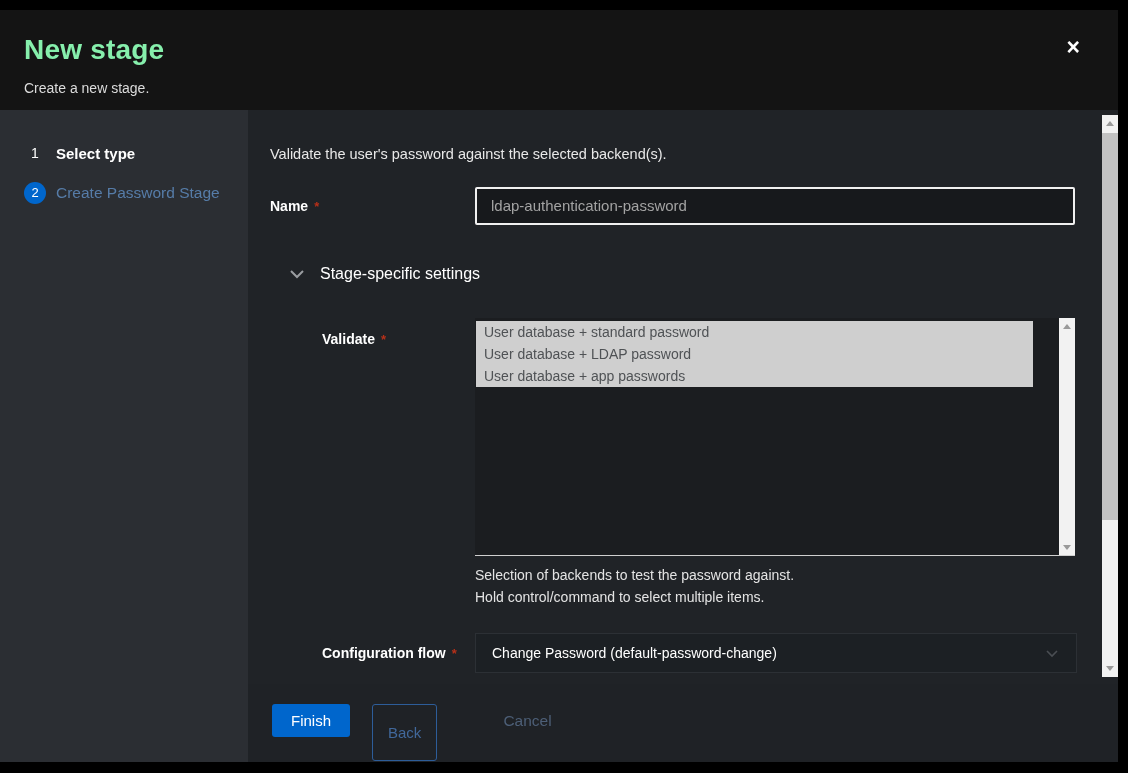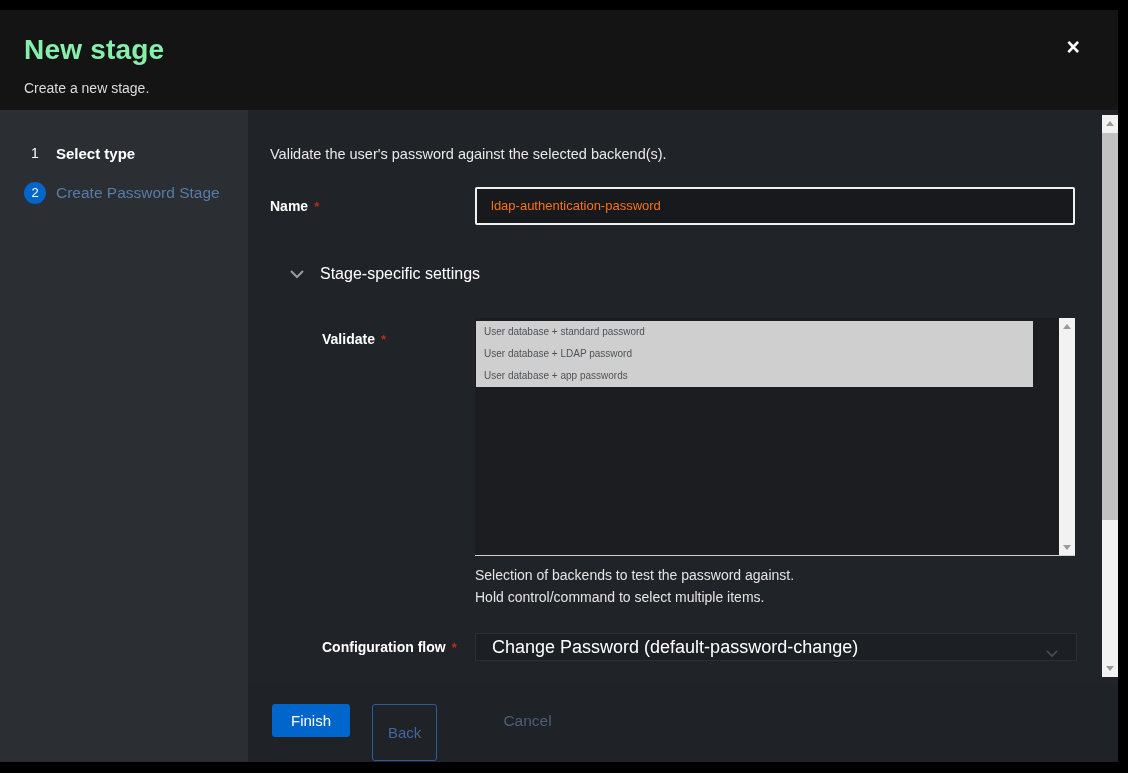--- a/index.html
+++ b/index.html
@@ -32,50 +32,50 @@
 
   .intro { padding:36px 0 0 22px; font-size:14.5px; color:#e8e8e8; }
 
   .form-row { display:flex; margin-left:22px; }
   .label-col { width:205px; flex:none; }
   .form-label { font-weight:700; font-size:14px; color:#fff; }
   .req { color:#b83019; margin-left:6px; font-size:13px; font-weight:700; }
 
   .name-row { margin-top:24px; align-items:center; height:39px; }
   .text-input { width:600px; height:38px; background:#17191c; border:2px solid #f0f0f0; border-radius:2px;
-                display:flex; align-items:center; padding-left:14px; font-size:13px; color:#f97316; cursor:text; }
+                display:flex; align-items:center; padding-left:14px; font-size:15px; color:#a3a3a3; cursor:text; }
 
   .section-header { margin:40px 0 0 42px; display:flex; align-items:center; cursor:pointer; }
   .section-chevron { width:14px; height:9px; margin-right:16px; }
   .section-title { color:#fff; font-size:16px; }
 
   .backends-row { margin-top:35px; }
   .backends-row .label-col { padding:12px 0 0 52px; }
   .multi-select { position:relative; width:600px; height:238px; background:#1b1d20;
                   border-bottom:1px solid #cfcfcf; cursor:pointer; }
   .ms-options { padding-top:3px; }
   .ms-option { width:557px; height:22px; line-height:22px; margin-left:1px; background:#cfcfcf;
-               color:#4f5255; font-size:10px; padding-left:8px; overflow:hidden; white-space:nowrap; }
+               color:#4f5255; font-size:14px; padding-left:8px; overflow:hidden; white-space:nowrap; }
   .ms-scrollbar { position:absolute; top:0; right:0; width:16px; height:100%; background:#f2f2f2; }
   .ms-up, .ms-down { position:absolute; left:0; width:16px; height:16px; display:flex;
                      align-items:center; justify-content:center; cursor:pointer; }
   .ms-up { top:0; } .ms-down { bottom:0; }
   .tri-up { width:0; height:0; border-left:4px solid transparent; border-right:4px solid transparent;
             border-bottom:5px solid #9a9a9a; }
   .tri-down { width:0; height:0; border-left:4px solid transparent; border-right:4px solid transparent;
               border-top:5px solid #9a9a9a; }
 
   .help-line { margin-left:227px; font-size:14px; color:#e4e4e4; }
   .help-1 { margin-top:11px; }
   .help-2 { margin-top:6px; }
 
   .flow-row { margin-top:28px; align-items:center; }
   .flow-row .label-col { padding-left:52px; }
-  .flow-select { position:relative; width:602px; height:28px; background:#1c2024; border:1px solid #2c3035;
-                 display:flex; align-items:center; padding-left:16px; font-size:18px; color:#fff; cursor:pointer; }
+  .flow-select { position:relative; width:602px; height:40px; background:#1c2024; border:1px solid #2c3035;
+                 display:flex; align-items:center; padding-left:16px; font-size:14px; color:#fff; cursor:pointer; }
   .flow-caret { position:absolute; right:18px; top:16px; }
 
   
   .vscroll { position:absolute; top:5px; right:0; width:16px; height:562px; background:#f2f2f2; }
   .vs-up, .vs-down { position:absolute; left:0; width:16px; height:17px; display:flex;
                      align-items:center; justify-content:center; cursor:pointer; }
   .vs-up { top:0; } .vs-down { bottom:0; }
   .vs-thumb { position:absolute; top:18px; left:0; width:16px; height:387px; background:#c2c2c2; cursor:grab; }
 
   

